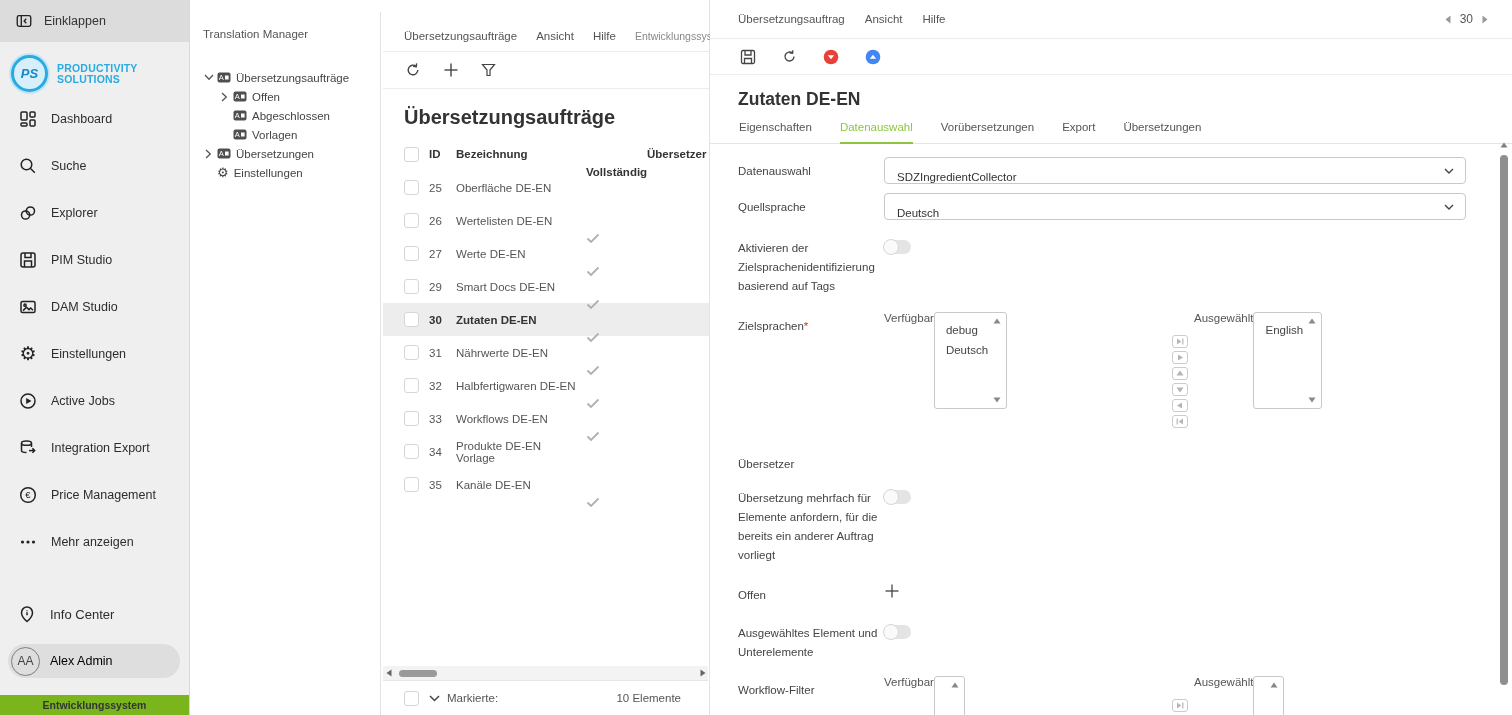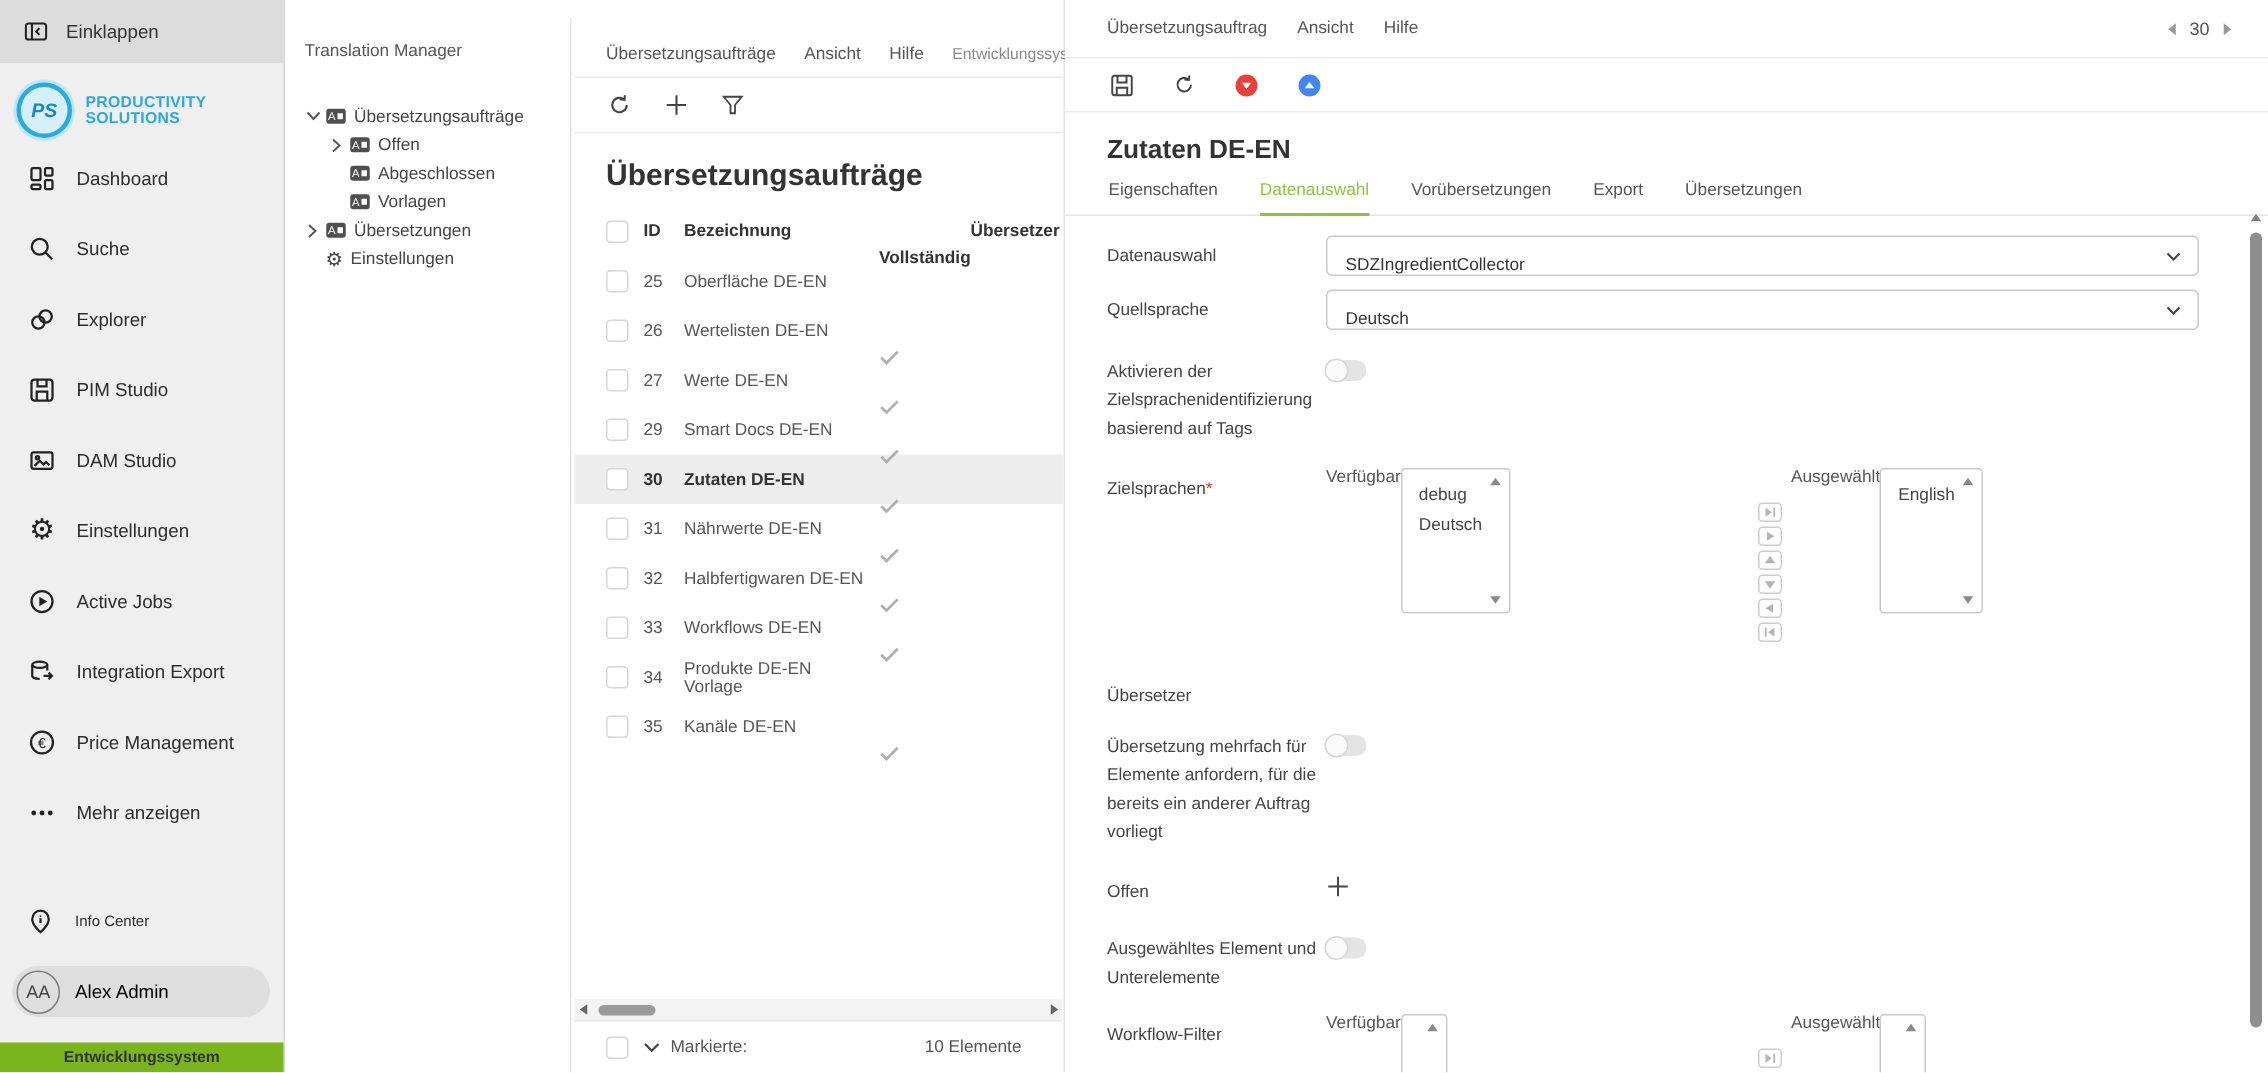--- a/index.html
+++ b/index.html
@@ -16,21 +16,21 @@
   
   .sidebar{position:absolute; left:0; top:0; width:190px; height:715px; background:#efefef; border-right:1px solid #d8d8d8;}
   .collapse-row{height:42px; background:#dcdcdc; display:flex; align-items:center; gap:11px; padding-left:15px; color:#333; font-size:12.5px; cursor:default;}
   .logo-row{display:flex; align-items:center; gap:9px; padding:11px 0 0 11px; height:52px;}
   .ps-badge{width:37px; height:37px; border-radius:50%; background:#d7effb; border:3px solid var(--logo-blue); box-shadow:0 0 0 2px #bfe6f8; color:#1788c5; font-weight:bold; font-size:13px; display:flex; align-items:center; justify-content:center; font-style:italic;}
   .logo-text{color:var(--logo-blue); font-weight:bold; font-size:10.5px; line-height:11px; letter-spacing:.2px;}
   .nav{position:absolute; top:95px; left:0; right:0;}
   .nav-item{height:47px; display:flex; align-items:center; gap:13px; padding-left:18px; color:#2d2d2d; font-size:12.5px; cursor:pointer;}
   .nav-item .ni{width:20px; height:20px; display:flex; align-items:center; justify-content:center;}
   .glyph-icon{font-size:19px; color:#222; line-height:20px;}
-  .info-item{position:absolute; top:600px; left:0; right:0; height:28px; display:flex; align-items:center; gap:13px; padding-left:17px; color:#2d2d2d; font-size:10px; cursor:pointer;}
+  .info-item{position:absolute; top:600px; left:0; right:0; height:28px; display:flex; align-items:center; gap:13px; padding-left:17px; color:#2d2d2d; font-size:13px; cursor:pointer;}
   .user-pill{position:absolute; top:644px; left:8px; width:172px; height:34px; background:#dedede; border-radius:17px; display:flex; align-items:center; gap:10px; padding-left:3px; cursor:pointer;}
   .avatar{width:29px; height:29px; border-radius:50%; border:1.5px solid #7d7d7d; color:#444; display:flex; align-items:center; justify-content:center; font-size:12px;}
   .user-name{color:#000000; font-size:12.5px;}
   .env-bar{position:absolute; bottom:0; left:0; right:0; height:20px; background:var(--accent); display:flex; align-items:center; justify-content:center; font-size:10.5px; font-weight:bold; color:#333;}
 
   
   .tree-panel{position:absolute; left:190px; top:12px; width:191px; height:715px; background:#fff; border-right:1px solid #e3e3e3;}
   .tree-title{padding:16px 0 0 13px; font-size:11.5px; color:#555;}
   .tree{margin-top:28px;}
   .tree-row{height:19px; display:flex; align-items:center; font-size:11.5px; color:#444; cursor:pointer;}

